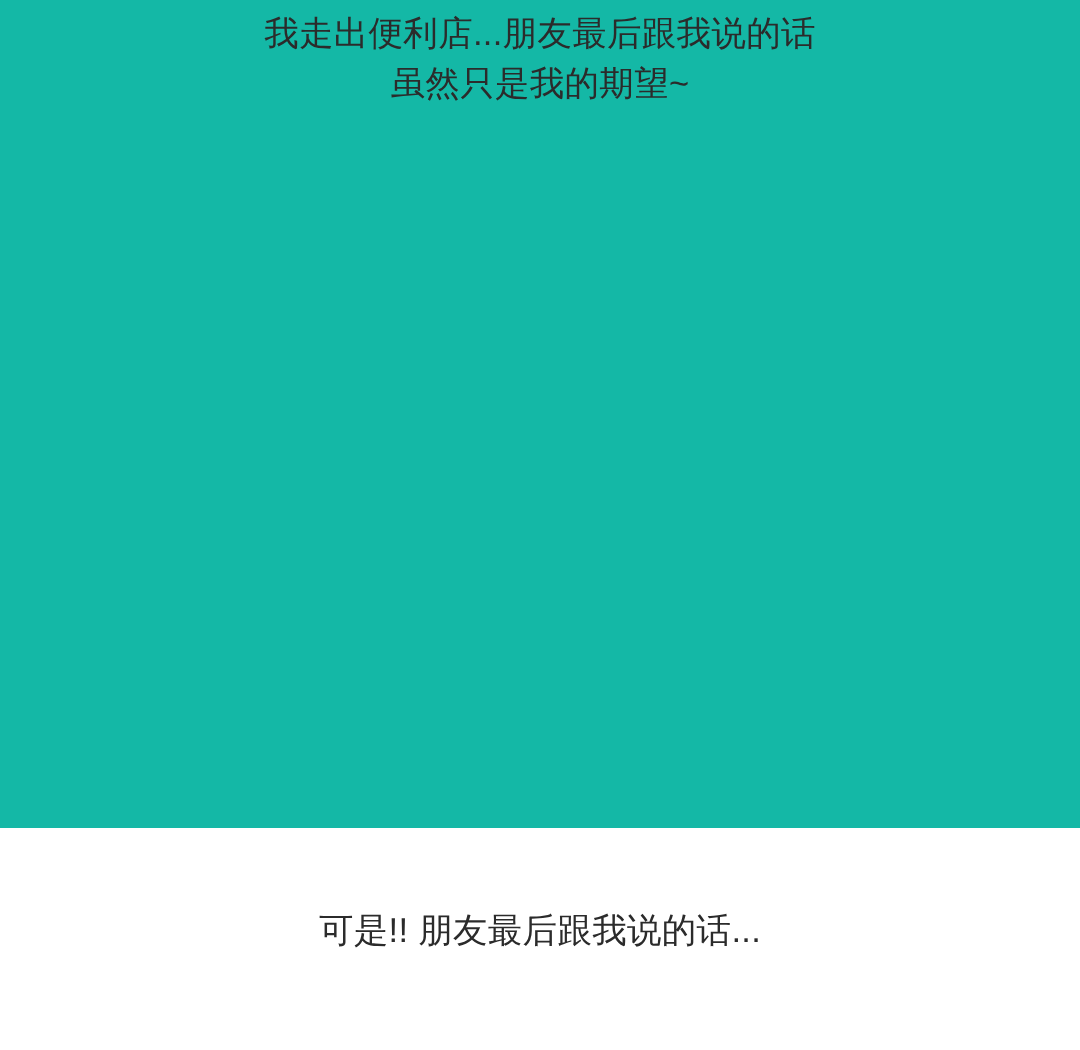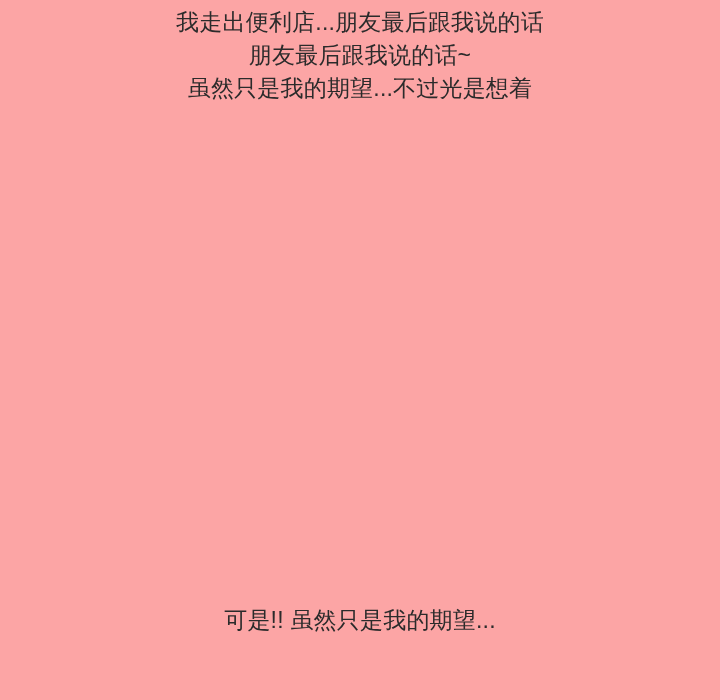--- a/index.html
+++ b/index.html
@@ -10,22 +10,22 @@
     width: 720px;
     height: 700px;
     background: #ffffff;
     font-family: "Liberation Sans", "DejaVu Sans", sans-serif;
     color: #231f20;
     overflow: hidden;
   }
   .page {
     position: relative;
     width: 720px;
-    height: 700px;
-    background: #fca5a5;
+    height: 552px;
+    background: #14b8a6;
   }
   .text-block {
     position: absolute;
     left: 0;
     width: 720px;
     text-align: center;
   }
   .block-top {
     top: 6px;
   }
@@ -40,21 +40,20 @@
     white-space: pre;
   }
 </style>
 </head>
 <body>
 
 <div class="page">
 
   <div class="text-block block-top">
     <div class="line">我走出便利店...朋友最后跟我说的话</div>
-    <div class="line">朋友最后跟我说的话~</div>
-    <div class="line">虽然只是我的期望...不过光是想着</div>
+    <div class="line">虽然只是我的期望~</div>
   </div>
 
   <div class="text-block block-bottom">
-    <div class="line">可是!! 虽然只是我的期望...</div>
+    <div class="line">可是!! 朋友最后跟我说的话...</div>
   </div>
 
 </div>
 
 </body></html>

